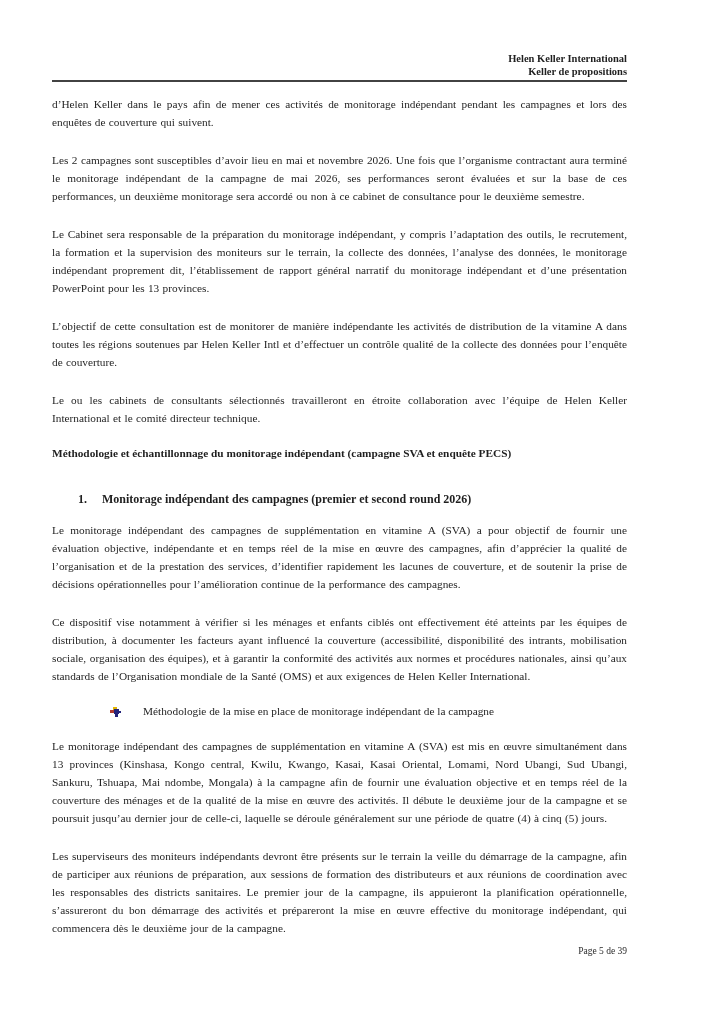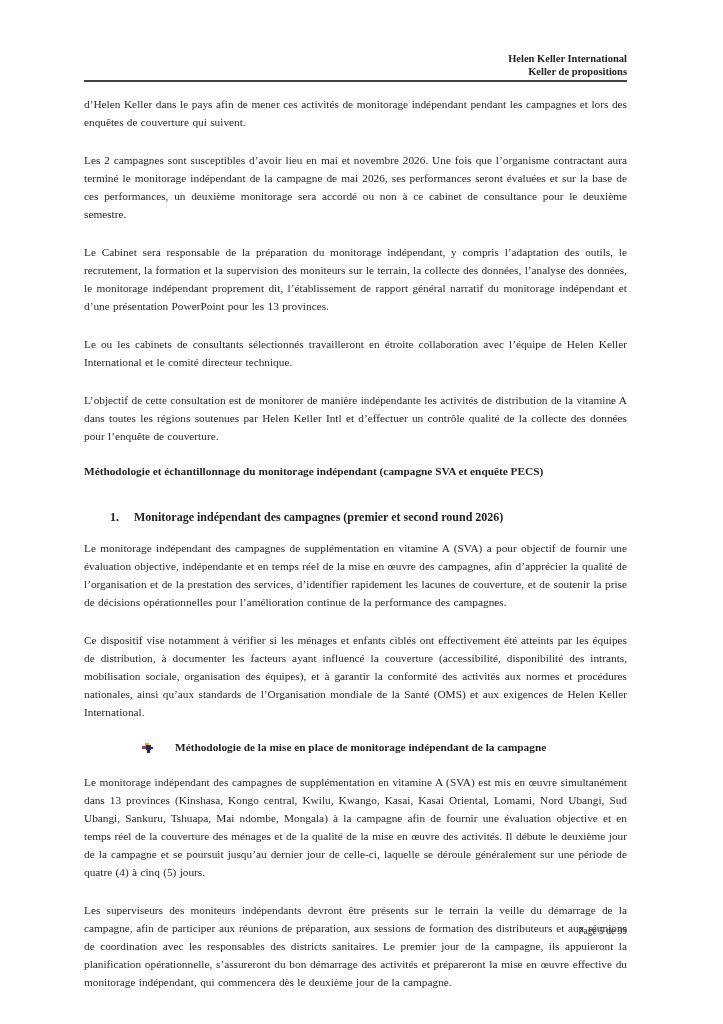--- a/index.html
+++ b/index.html
@@ -11,21 +11,21 @@
     position: relative;
     width: 723px;
     height: 1024px;
     background: #ffffff;
     font-family: "Liberation Serif", "DejaVu Serif", serif;
     color: #1f1f1f;
     overflow: hidden;
     box-sizing: border-box;
   }
   .content {
-    padding: 0 96px 0 84px;
+    padding: 0 96px 0 52px;
   }
   .header {
     padding-top: 52px;
     text-align: right;
     font-size: 10.5px;
     font-weight: bold;
     line-height: 13px;
     border-bottom: 2px solid #424242;
     padding-bottom: 2px;
     margin-bottom: 13px;
@@ -53,55 +53,55 @@
     line-height: 13.5px;
   }
   .numbered-heading .num {
     display: inline-block;
     width: 24px;
   }
   .bullet-line {
     margin: 13px 0 18px 0;
     padding-left: 58px;
     font-size: 11.3px;
-    font-weight: bold;
+    font-weight: normal;
     line-height: 13.5px;
     display: flex;
     align-items: center;
   }
   .bullet-line svg {
     flex: 0 0 auto;
     margin-right: 22px;
     margin-top: 1px;
   }
   .footer {
     position: absolute;
     right: 96px;
-    top: 926px;
+    top: 946px;
     font-size: 9.5px;
     color: #2a2a2a;
     margin-left: 28px;
   }
 </style>
 </head>
 <body>
 
 <div class="page">
   <div class="content">
 
     <div class="header">
       <div>Helen Keller International</div>
       <div>Keller de propositions</div>
     </div>
 
     <p class="para">d’Helen Keller dans le pays afin de mener ces activités de monitorage indépendant pendant les campagnes et lors des enquêtes de couverture qui suivent.</p>
     <p class="para">Les 2 campagnes sont susceptibles d’avoir lieu en mai et novembre 2026. Une fois que l’organisme contractant aura terminé le monitorage indépendant de la campagne de mai 2026, ses performances seront évaluées et sur la base de ces performances, un deuxième monitorage sera accordé ou non à ce cabinet de consultance pour le deuxième semestre.</p>
     <p class="para">Le Cabinet sera responsable de la préparation du monitorage indépendant, y compris l’adaptation des outils, le recrutement, la formation et la supervision des moniteurs sur le terrain, la collecte des données, l’analyse des données, le monitorage indépendant proprement dit, l’établissement de rapport général narratif du monitorage indépendant et d’une présentation PowerPoint pour les 13 provinces.</p>
+    <p class="para">L’objectif de cette consultation est de monitorer de manière indépendante les activités de distribution de la vitamine A dans toutes les régions soutenues par Helen Keller Intl et d’effectuer un contrôle qualité de la collecte des données pour l’enquête de couverture.</p>
     <p class="para">Le ou les cabinets de consultants sélectionnés travailleront en étroite collaboration avec l’équipe de Helen Keller International et le comité directeur technique.</p>
-    <p class="para">L’objectif de cette consultation est de monitorer de manière indépendante les activités de distribution de la vitamine A dans toutes les régions soutenues par Helen Keller Intl et d’effectuer un contrôle qualité de la collecte des données pour l’enquête de couverture.</p>
 
 
     <div class="section-heading">
       <span class="underline">Méthodologie et échantillonnage du monitorage indépendant (campagne SVA et enquête PECS)</span>
     </div>
 
     <div class="numbered-heading">
       <span class="num">1.</span><span>Monitorage indépendant des campagnes (premier et second round 2026)</span>
     </div>
 

